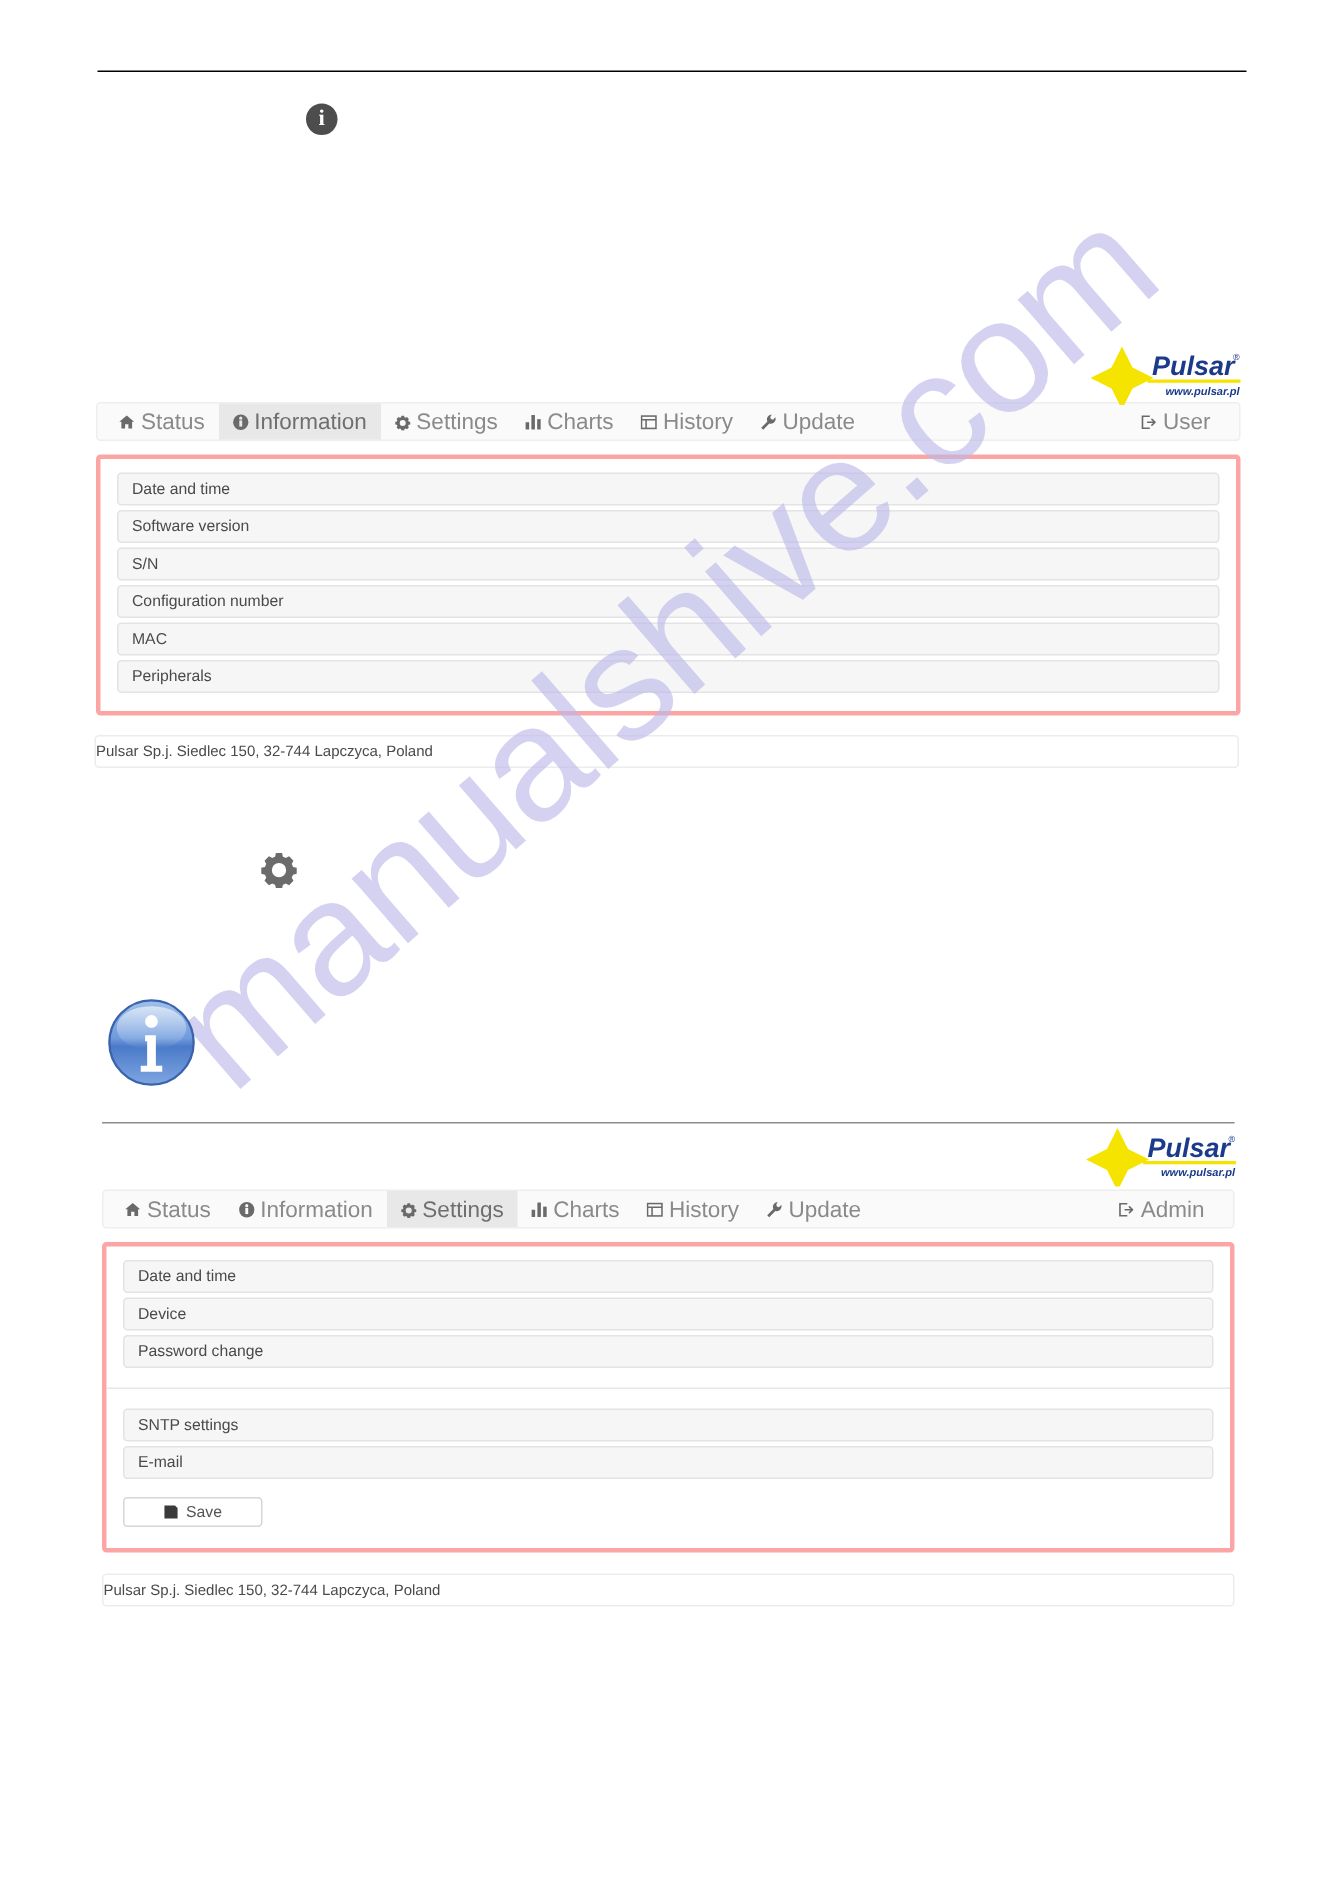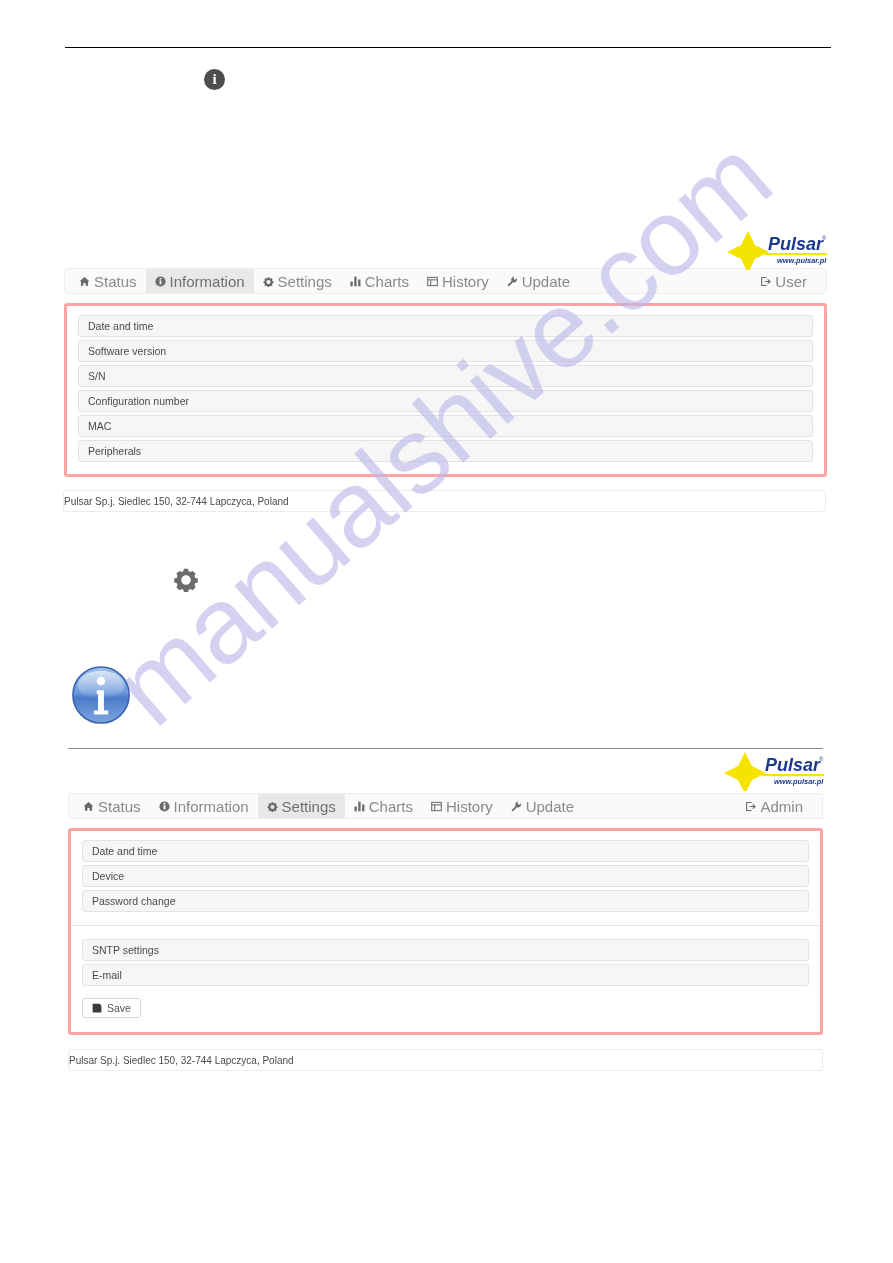--- a/index.html
+++ b/index.html
@@ -204,21 +204,21 @@
 
   .btn-save {
     margin-top: 11px;
     display: inline-flex;
     align-items: center;
     gap: 5px;
     background: #ffffff;
     border: 1px solid #d6d6d6;
     border-radius: 3px;
     height: 20px;
-    padding: 0 9px;
+    padding: 0 26px;
     font-size: 10.5px;
     color: #555;
     box-sizing: border-box;
   }
   .btn-save .nav-icon { color: #3a3a3a; width: 10px; height: 10px; }
 
   .footer-bar {
     margin-top: 10px;
     border: 1px solid #ececec;
     border-radius: 3px;

